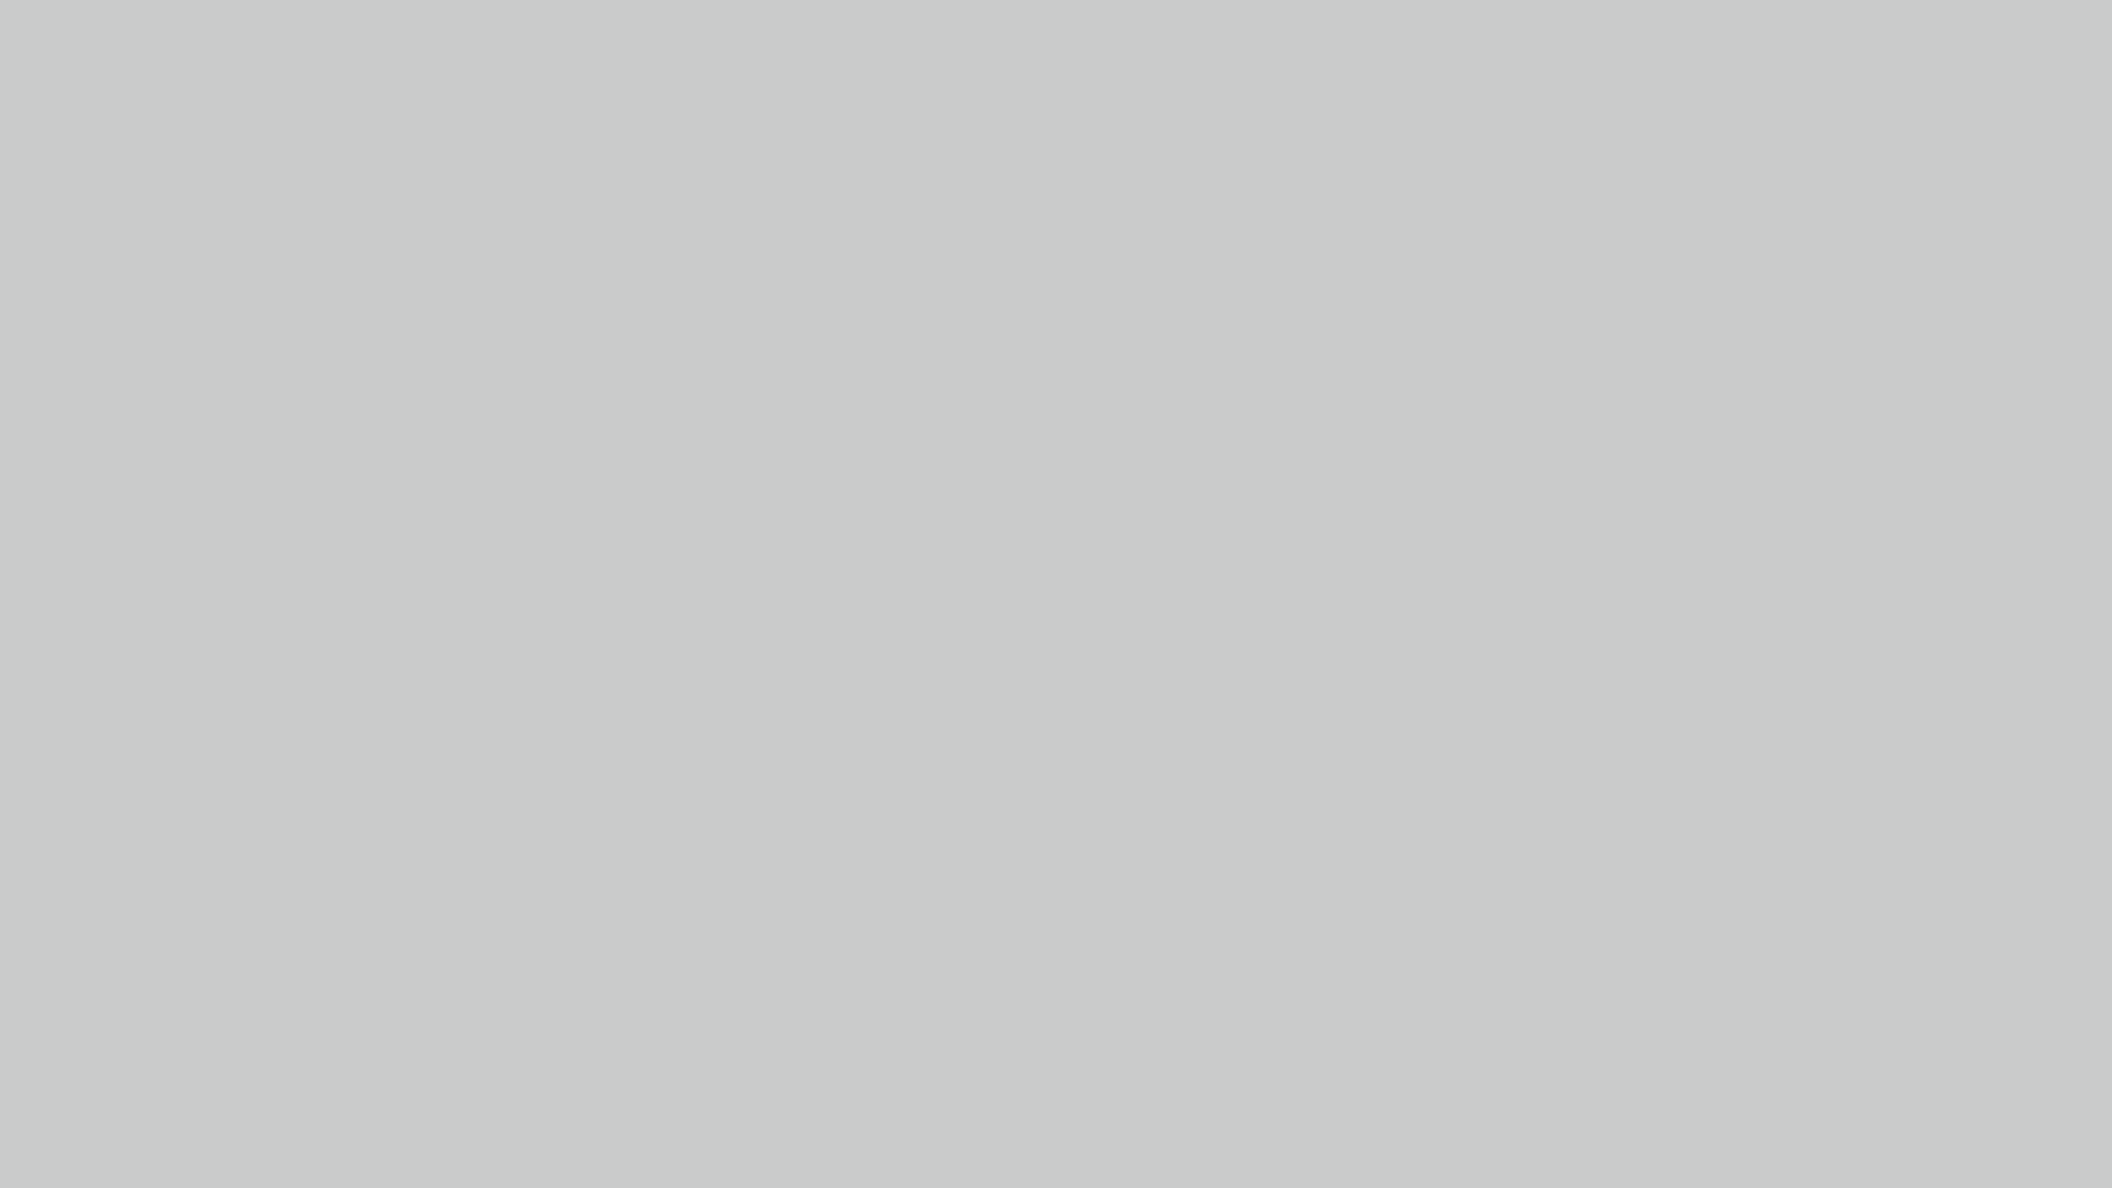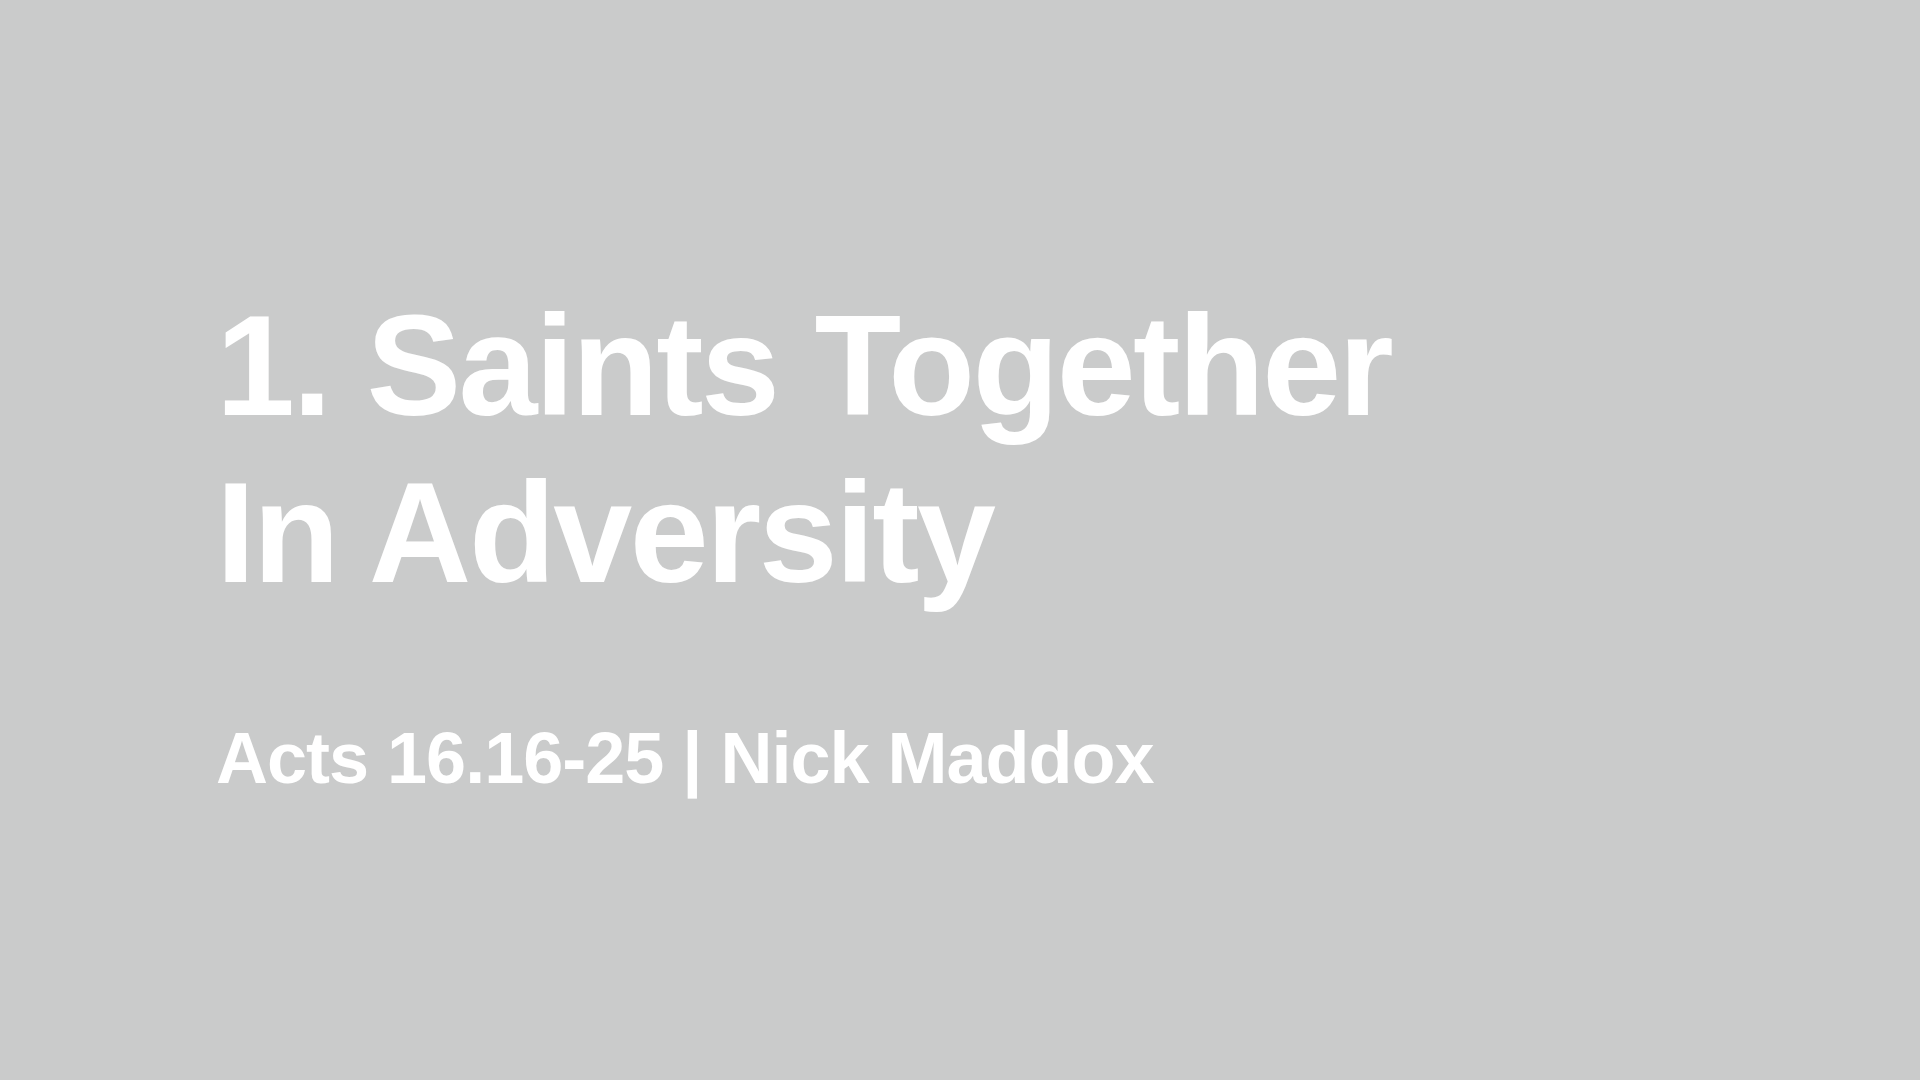--- a/index.html
+++ b/index.html
@@ -69,22 +69,18 @@
     letter-spacing: -1px;
     white-space: pre;
   }
 </style>
 </head>
 <body style="background: rgb(202, 203, 203);">
 
 <div class="slide" style="background: rgb(202, 203, 203);">
   <div class="slide-content">
 
-    <div class="title-block">
-      <h1 class="slide-title" style="color: rgb(255, 255, 255);">1. Saints Together In Adversity</h1>
-    </div>
 
     <div class="subtitle-spacer"></div>
 
-    <div class="slide-subtitle" style="color: rgb(255, 255, 255);">Acts 16.16-25 | Nick Maddox</div>
 
   </div>
 </div>
 
 </body></html>

